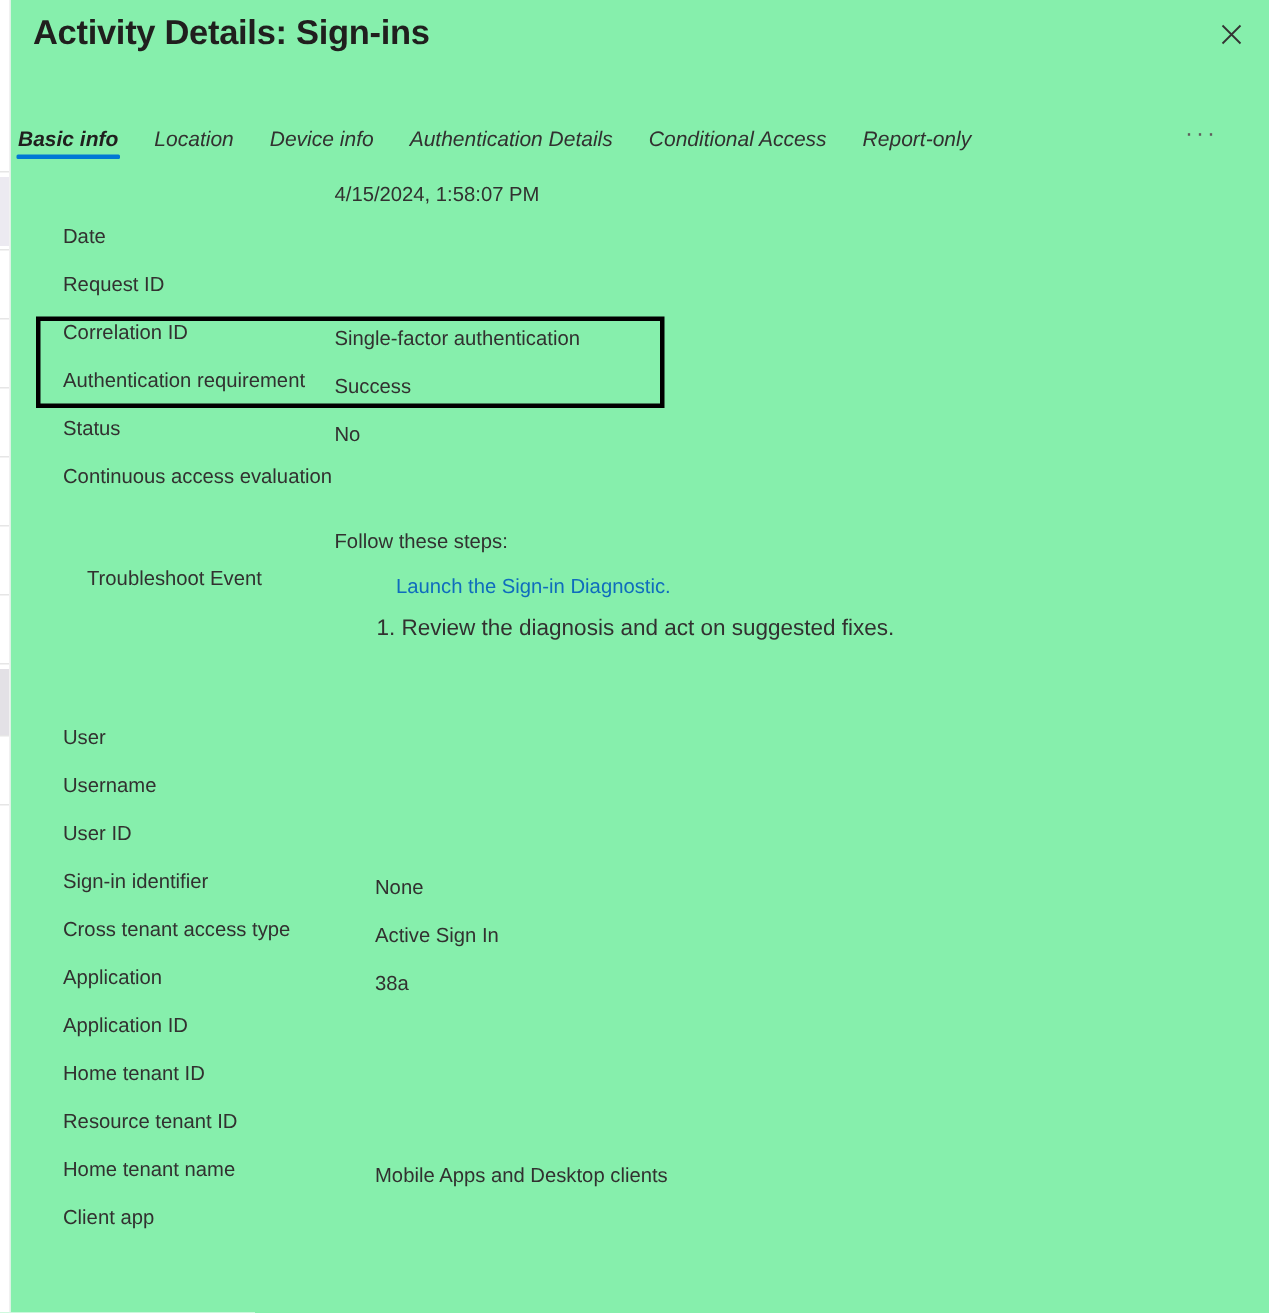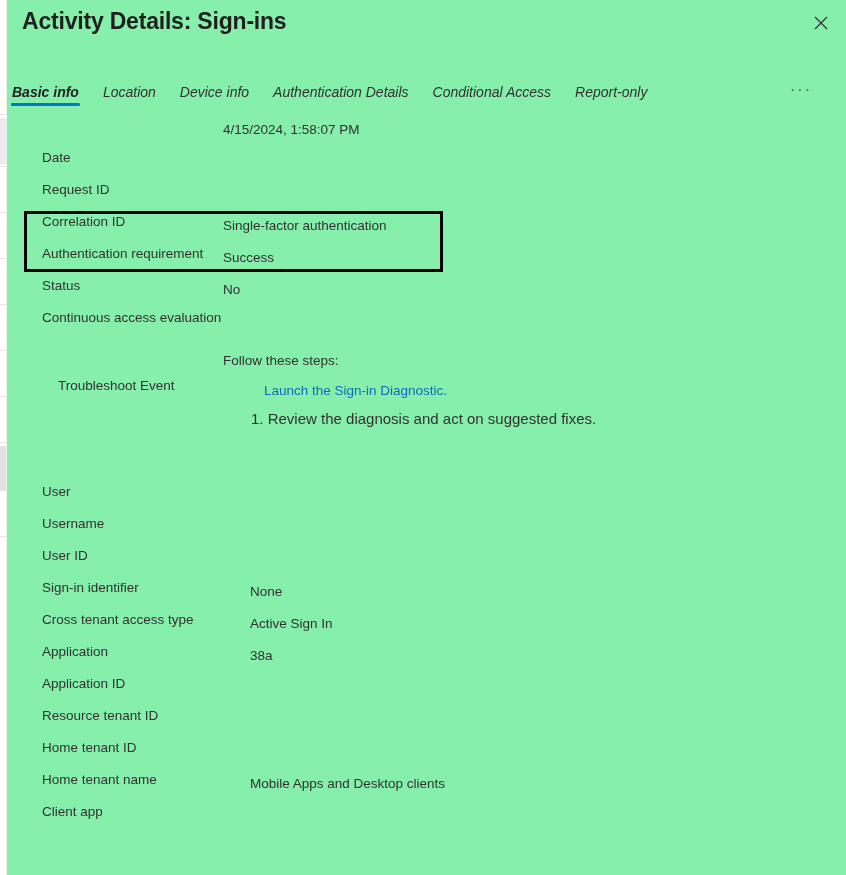--- a/index.html
+++ b/index.html
@@ -316,25 +316,25 @@
     </div>
     <div class="row wide-col">
       <span class="label">Application</span>
       <span class="value">Active Sign In</span>
     </div>
     <div class="row wide-col">
       <span class="label">Application ID</span>
       <span class="value">38a</span>
     </div>
     <div class="row wide-col">
+      <span class="label">Home tenant ID</span>
+      <span class="value"></span>
+    </div>
+    <div class="row wide-col">
       <span class="label">Resource tenant ID</span>
-      <span class="value"></span>
-    </div>
-    <div class="row wide-col">
-      <span class="label">Home tenant ID</span>
       <span class="value"></span>
     </div>
     <div class="row wide-col">
       <span class="label">Home tenant name</span>
       <span class="value"></span>
     </div>
     <div class="row wide-col">
       <span class="label">Client app</span>
       <span class="value">Mobile Apps and Desktop clients</span>
     </div>

